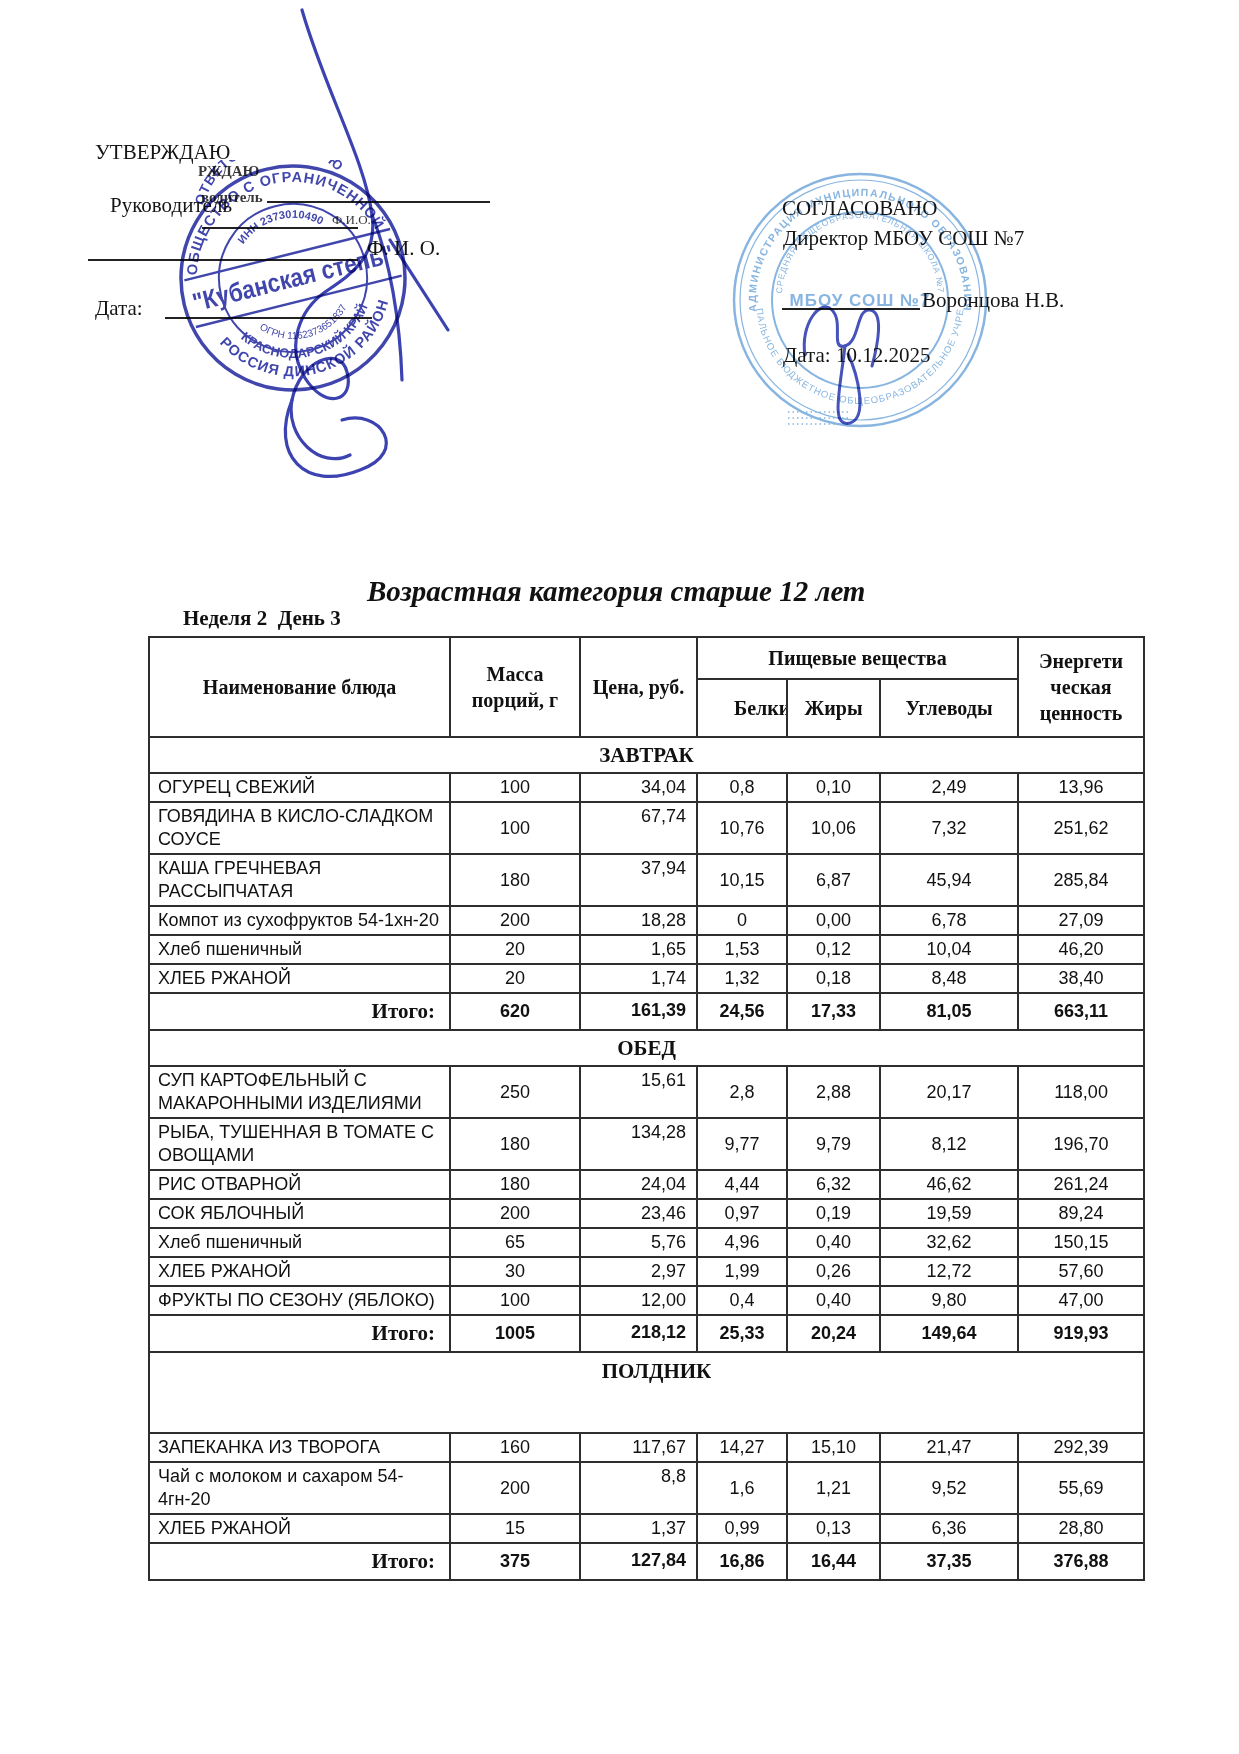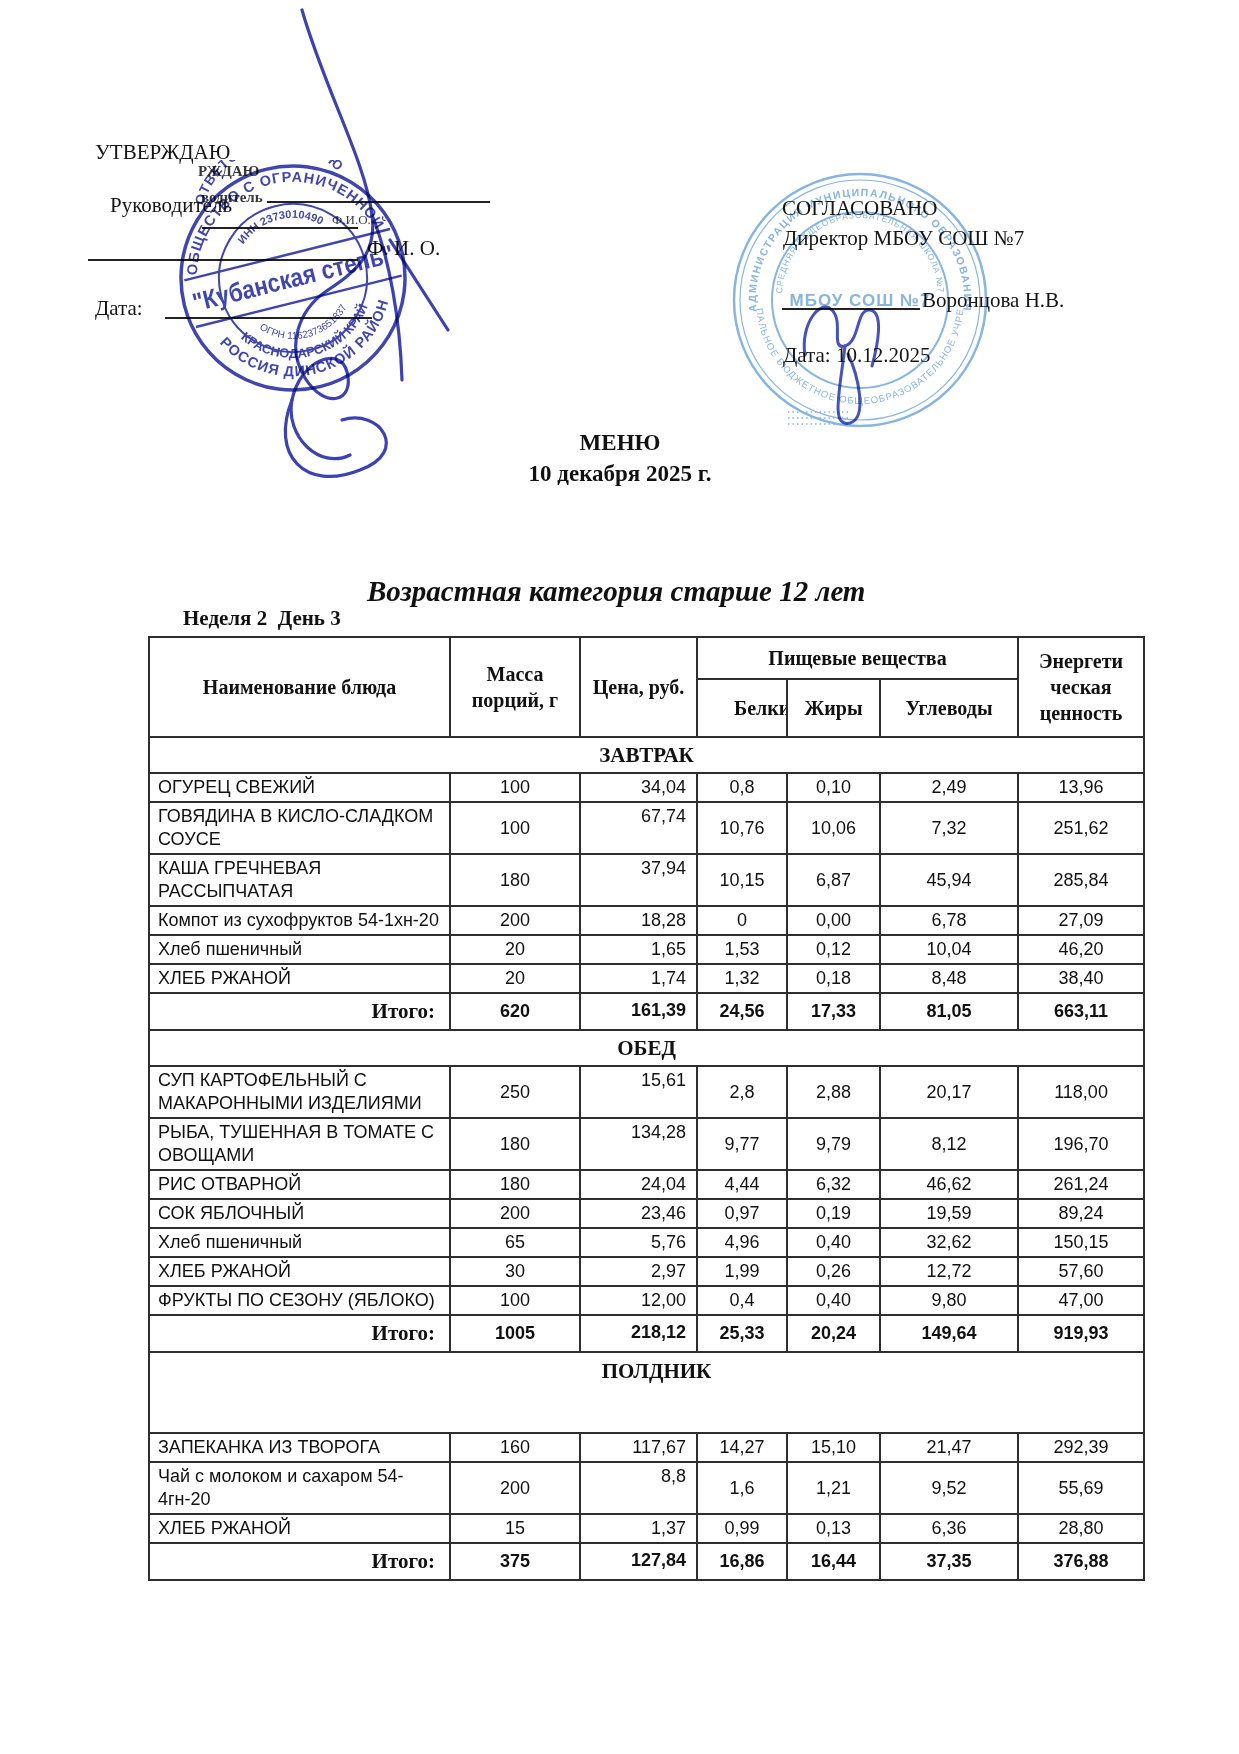--- a/index.html
+++ b/index.html
@@ -122,22 +122,20 @@
       <path d="M 142,215 C 160,260 170,320 172,380"></path>
     </g>
   </svg>
   <svg class="abs sig" style="left:760px;top:280px;" width="160" height="170" viewBox="0 0 160 170">
     <g fill="none" stroke="#4553bb" stroke-width="3" stroke-linecap="round">
       <path d="M 45,75 C 40,45 60,18 72,30 C 84,42 70,70 85,66 C 100,62 96,28 110,30 C 124,32 118,64 112,86"></path>
       <path d="M 85,66 C 80,110 70,148 90,143 C 108,138 98,95 88,74"></path>
     </g>
   </svg>
 
-  <div class="abs title-center" style="top:430px;">МЕНЮ</div>
-  <div class="abs title-center" style="top:461px;">10 декабря 2025 г.</div>
   <div class="abs subtitle" style="left:367px;top:536px;">Возрастная категория старше 12 лет</div>
   <div class="abs week" style="left:163px;top:606px;">Неделя 2  День 3</div>
 
   <table class="menu">
     <colgroup>
       <col style="width:301px">
         <col style="width:130px">
         <col style="width:117px">
       <col style="width:90px">
         <col style="width:93px">

